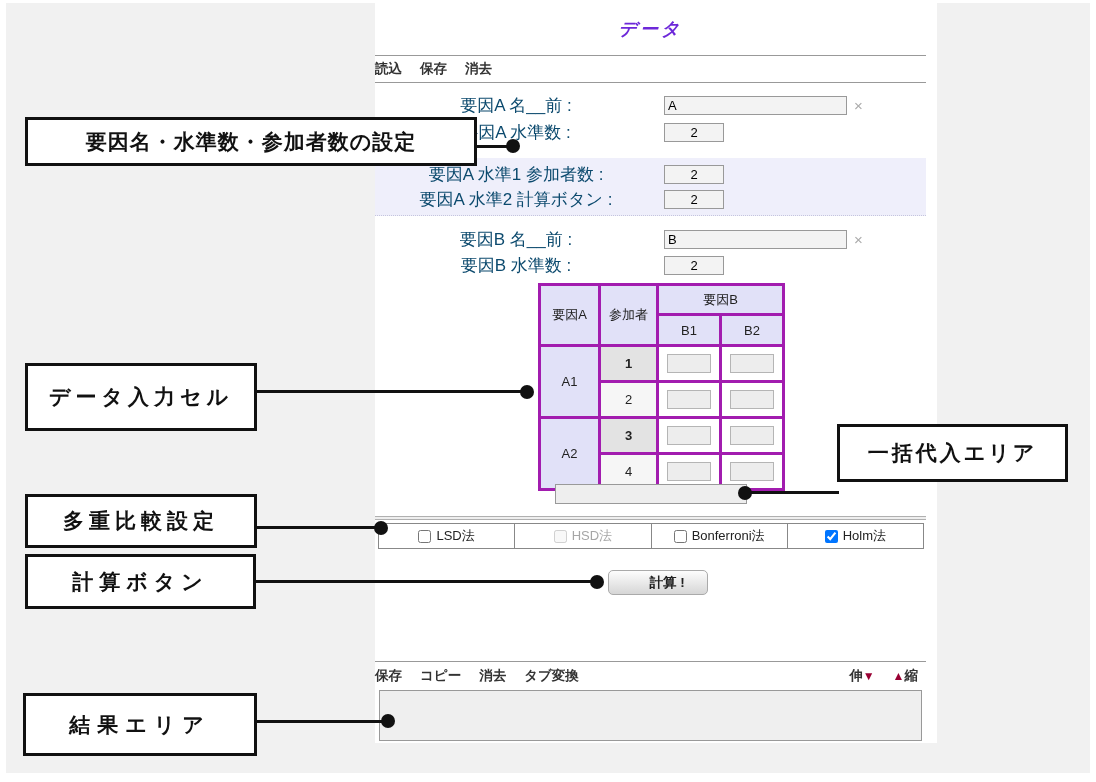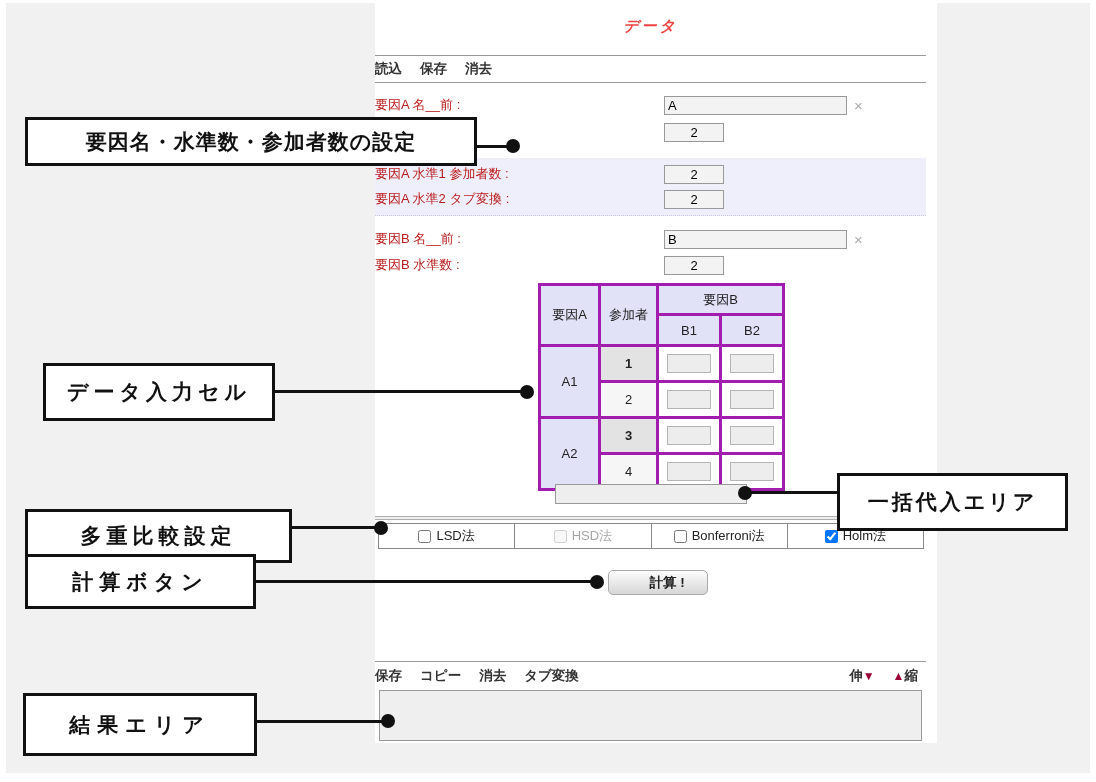--- a/index.html
+++ b/index.html
@@ -2,37 +2,37 @@
 <html><head>
 <meta charset="utf-8">
 <style>
   html,body{margin:0;padding:0;background:#fff;font-family:"Liberation Sans","DejaVu Sans",sans-serif;}
   #canvas{position:relative;width:1096px;height:782px;background:#fff;overflow:hidden;}
   .page-bg{position:absolute;left:6px;top:3px;width:1084px;height:770px;background:#f1f1f1;}
   .app-col{position:absolute;left:375px;top:3px;width:562px;height:740px;background:#fff;z-index:1;}
 
   
   .section-title{position:absolute;left:0;width:551px;text-align:center;font-weight:bold;
-    color:#ef4444;font-size:15px;letter-spacing:3px;}
+    color:#6d28d9;font-size:18px;letter-spacing:3px;}
   #data-title{top:14px;font-style:italic;}
   #result-title{top:626px;}
 
   
   .menubar{position:absolute;left:0;width:551px;height:28px;border-top:1px solid #999;
     border-bottom:1px solid #999;display:flex;align-items:center;gap:18px;padding-left:0;
     box-sizing:border-box;font-size:13.5px;font-weight:bold;color:#333;}
   #data-menubar{top:52px;}
   #result-menubar{top:658px;border-bottom:none;justify-content:space-between;padding-right:8px;}
   .menu-group{display:flex;gap:18px;align-items:center;}
   .menu-item{cursor:pointer;white-space:nowrap;}
   .tri{color:#990033;font-size:12px;}
 
   
   .form-row{position:absolute;left:0;display:flex;align-items:center;height:20px;}
-  .form-label{width:282px;text-align:left;font-size:13px;color:#b91c1c;white-space:nowrap;}
+  .form-label{width:282px;text-align:center;font-size:17px;color:#0c4a6e;white-space:nowrap;}
   .text-input{margin-left:7px;height:17px;border:1px solid #999;background:#f3f3f3;
     font-size:13px;padding:0 3px;font-family:inherit;}
   .name-input{width:175px;}
   .num-input{width:52px;text-align:center;}
   .x-icon{margin-left:7px;color:#aaa;font-size:15px;cursor:pointer;}
   #row-a-name{top:92px;} #row-a-levels{top:119px;}
   #row-a-p1{top:161px;} #row-a-p2{top:186px;}
   #row-b-name{top:226px;} #row-b-levels{top:252px;}
   .lavender{position:absolute;left:0;top:155px;width:551px;height:57px;background:#efeffb;
     border-bottom:1px dotted #c5c5de;}
@@ -71,37 +71,37 @@
   .callout-box{position:absolute;z-index:3;background:#fff;border:3px solid #111;box-sizing:border-box;
     display:flex;align-items:center;justify-content:center;font-weight:bold;font-size:21px;color:#111;
     white-space:nowrap;}
   .callout-line{position:absolute;z-index:2;height:3px;background:#111;}
   .callout-dot{position:absolute;z-index:3;width:14px;height:14px;border-radius:50%;background:#111;}
 
   #box-settings{left:25px;top:117px;width:452px;height:49px;letter-spacing:1px;}
   #line-settings{left:475px;top:145px;width:40px;}
   #dot-settings{left:506px;top:139px;}
 
-  #box-datacells{left:43px;top:363px;width:232px;height:58px;letter-spacing:5px;}
+  #box-datacells{left:25px;top:363px;width:232px;height:68px;letter-spacing:5px;}
   #line-datacells{left:255px;top:390px;width:274px;}
   #dot-datacells{left:520px;top:385px;}
 
-  #box-multicomp{left:25px;top:509px;width:267px;height:54px;letter-spacing:5px;}
+  #box-multicomp{left:25px;top:494px;width:232px;height:54px;letter-spacing:5px;}
   #line-multicomp{left:254px;top:526px;width:128px;}
   #dot-multicomp{left:374px;top:521px;}
 
   #box-calc{left:25px;top:554px;width:231px;height:55px;letter-spacing:6px;}
   #line-calc{left:254px;top:580px;width:345px;}
   #dot-calc{left:590px;top:575px;}
 
   #box-result{left:23px;top:693px;width:234px;height:63px;letter-spacing:7px;}
   #line-result{left:255px;top:720px;width:134px;}
   #dot-result{left:381px;top:714px;}
 
-  #box-batch{left:837px;top:473px;width:231px;height:58px;letter-spacing:3px;}
+  #box-batch{left:837px;top:424px;width:231px;height:58px;letter-spacing:3px;}
   #line-batch{left:747px;top:491px;width:92px;}
   #dot-batch{left:738px;top:486px;}
 </style>
 </head>
 <body>
 
 <div id="canvas">
   <div class="page-bg"></div>
 
   <div class="app-col">
@@ -126,21 +126,21 @@
     </div>
 
     <div class="lavender"></div>
 
     <div id="row-a-p1" class="form-row">
       <span class="form-label">要因A 水準1 参加者数 :</span>
       <input class="text-input num-input" type="text" value="2" style="">
     </div>
 
     <div id="row-a-p2" class="form-row">
-      <span class="form-label">要因A 水準2 タブ変換 :</span>
+      <span class="form-label">要因A 水準2 計算ボタン :</span>
       <input class="text-input num-input" type="text" value="2" style="">
     </div>
 
     <div id="row-b-name" class="form-row">
       <span class="form-label">要因B 名__前 :</span>
       <input class="text-input name-input" type="text" value="B" style="">
       <span class="x-icon">×</span>
     </div>
 
     <div id="row-b-levels" class="form-row">

